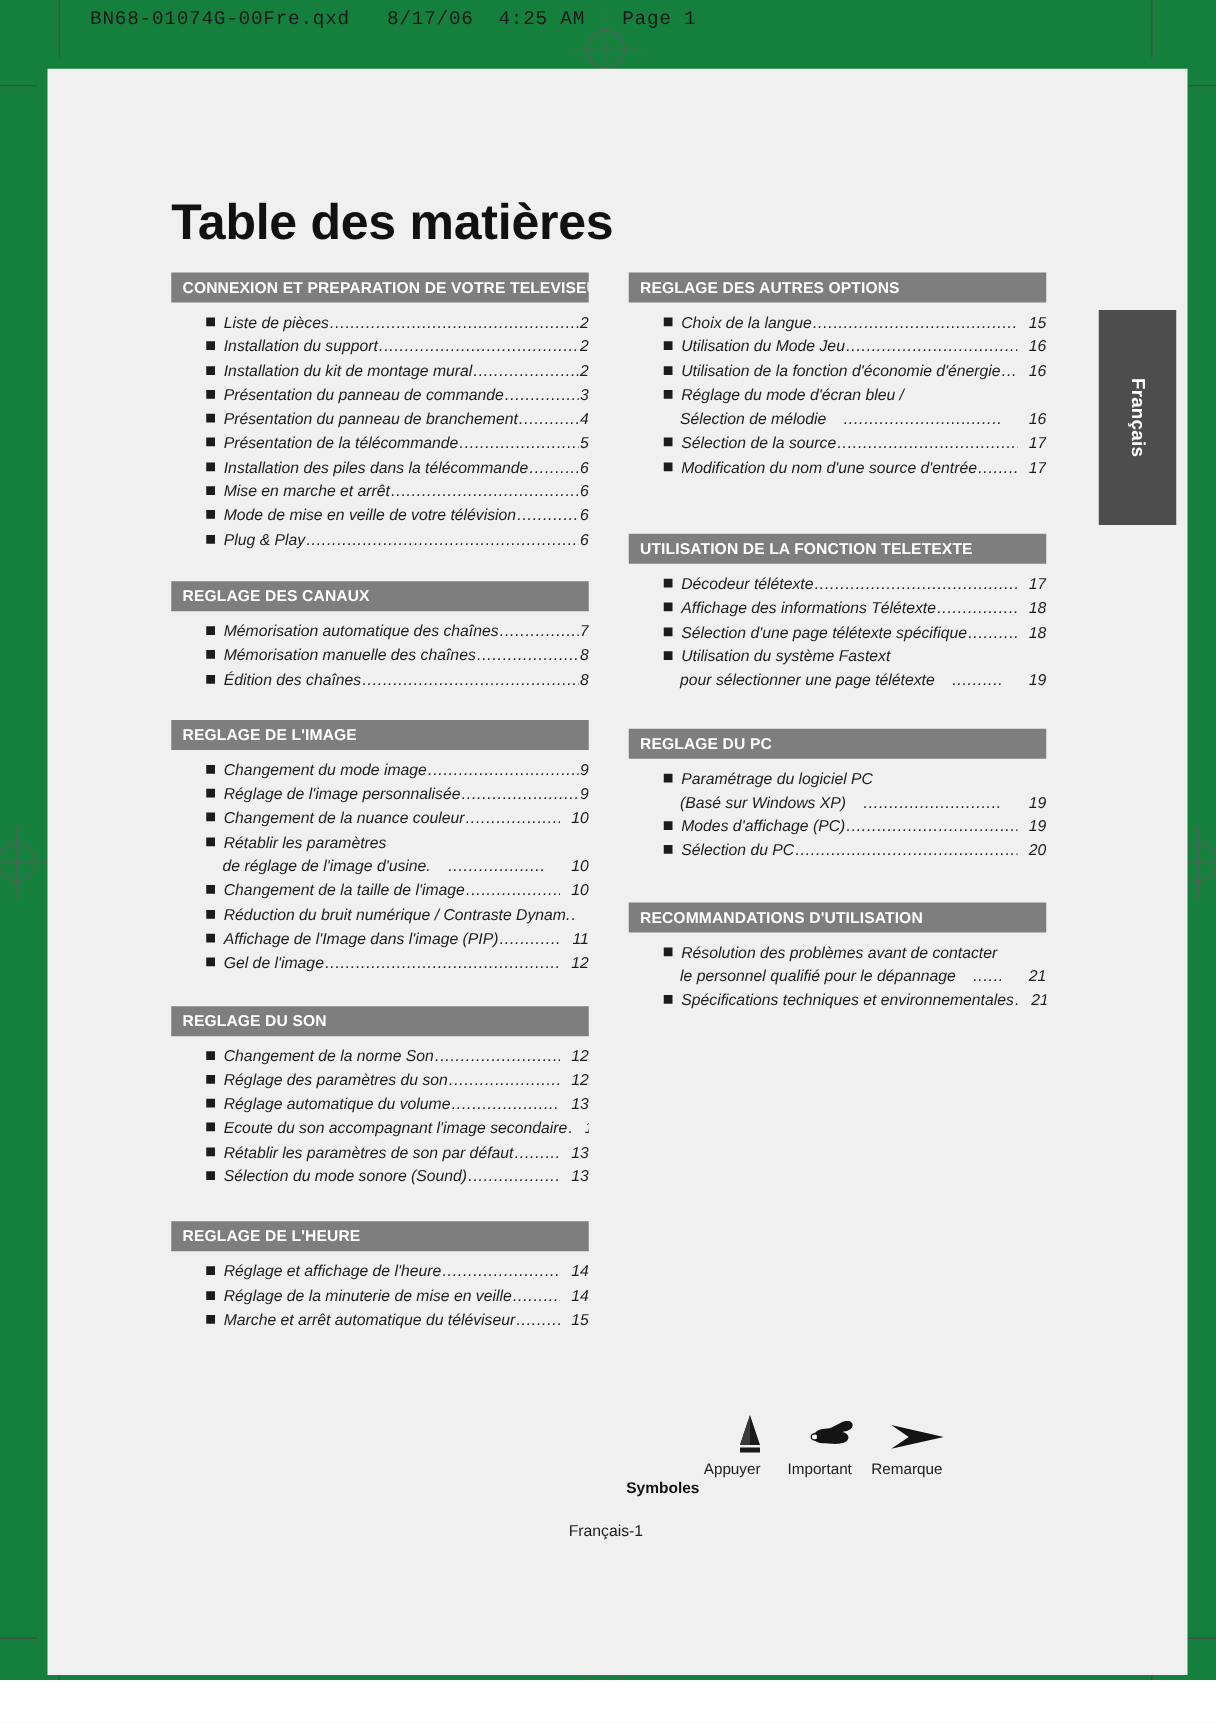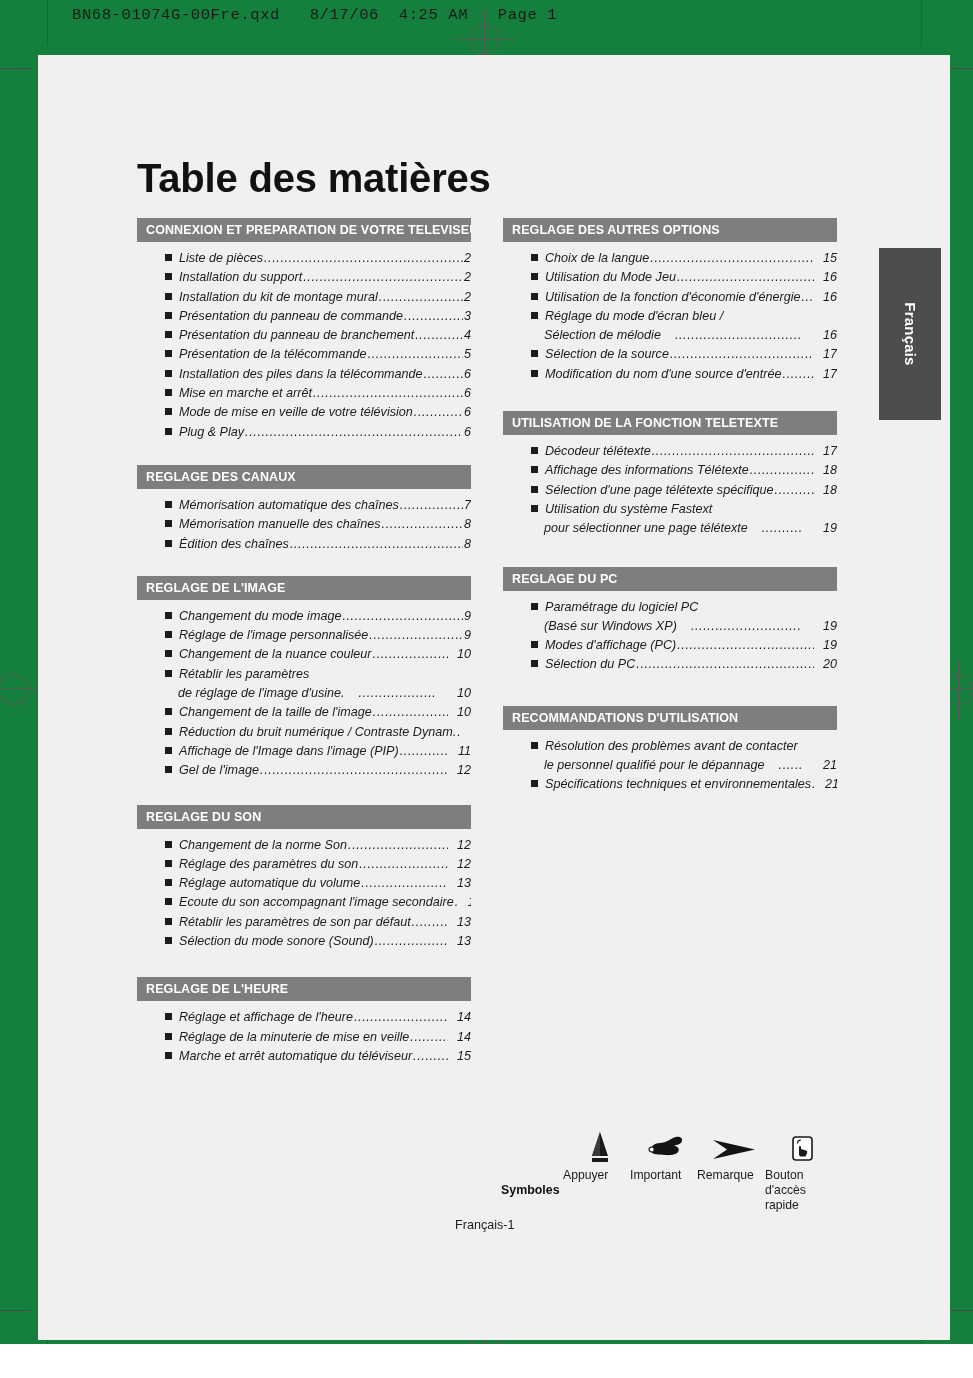--- a/index.html
+++ b/index.html
@@ -515,21 +515,21 @@
               <span class="pnum wide">17</span>
             </div>
             <div class="toc-entry">
               <span class="bullet"></span>
               <span class="etitle">Modification du nom d'une source d'entrée</span>
               <span class="leader"> ..........................................................................................</span>
               <span class="pnum wide">17</span>
             </div>
           </div>
         </div>
-        <div class="section" style="margin-top: 25px;">
+        <div class="section" style="margin-top: 41px;">
           <div class="section-header">UTILISATION DE LA FONCTION TELETEXTE</div>
           <div class="section-body">
             <div class="toc-entry">
               <span class="bullet"></span>
               <span class="etitle">Décodeur télétexte</span>
               <span class="leader"> ..........................................................................................</span>
               <span class="pnum wide">17</span>
             </div>
             <div class="toc-entry">
               <span class="bullet"></span>
@@ -629,28 +629,17 @@
 
     <div class="sym-item" style="left:200px;">
       <div class="glyph">
         <svg width="46" height="28" viewBox="0 0 46 28">
           <path d="M2,4 L44,13.5 L2,23 L16,13.5 Z" fill="#141414"></path>
         </svg>
       </div>
       <div class="cap">Remarque</div>
     </div>
 
-    <div class="sym-item" style="left:268px;">
-      <div class="glyph">
-        <svg width="26" height="30" viewBox="0 0 26 30">
-          <rect x="4" y="3" width="19" height="23" rx="3" ry="3" fill="#ffffff" stroke="#1a1a1a" stroke-width="1.6"></rect>
-          <path d="M10,20 L10,13 C10,11.5 12,11.5 12,13 L12,15 L17,16.5 C18.2,16.9 18.4,18 18,19.2 L17,21.5 C16.6,22.4 16,22.6 15,22.6 L12,22.6 C11,22.6 10,21.6 10,20 Z" fill="#1a1a1a"></path>
-          <path d="M8.5,9.5 C8.5,7.5 10,6.2 11.8,6.2" stroke="#1a1a1a" stroke-width="1.2" fill="none"></path>
-        </svg>
-      </div>
-      <div class="cap">Bouton</div>
-      <div class="cap" style="margin-top:0;">d'accès rapide</div>
-    </div>
   </div>
 
   <div class="footer">Français-1</div>
 
 </div>
 
 </body></html>

